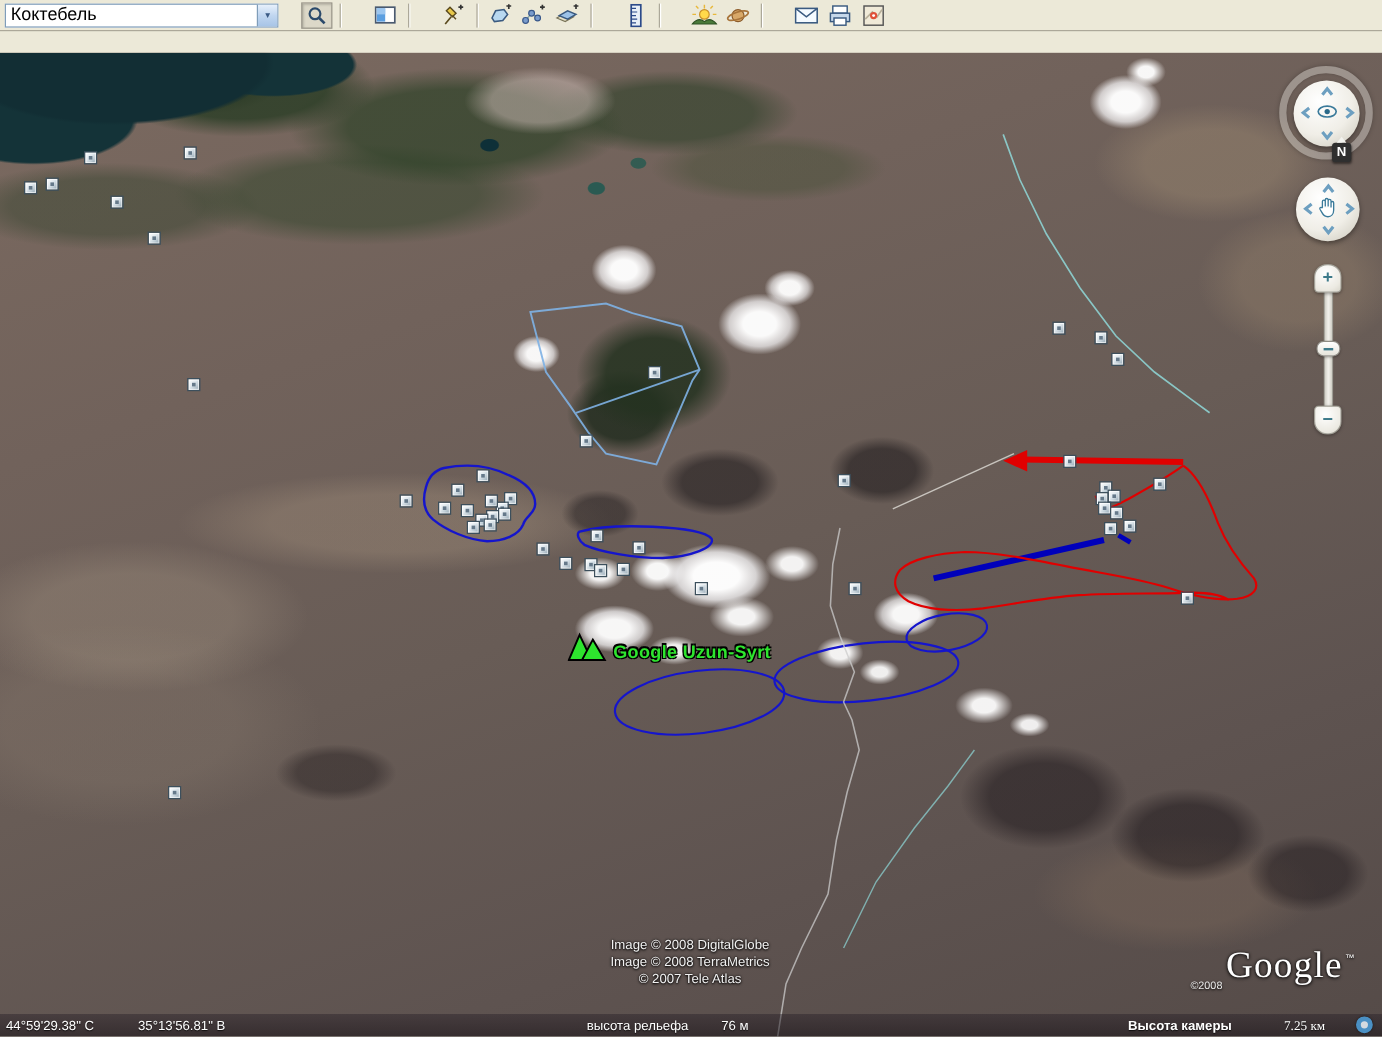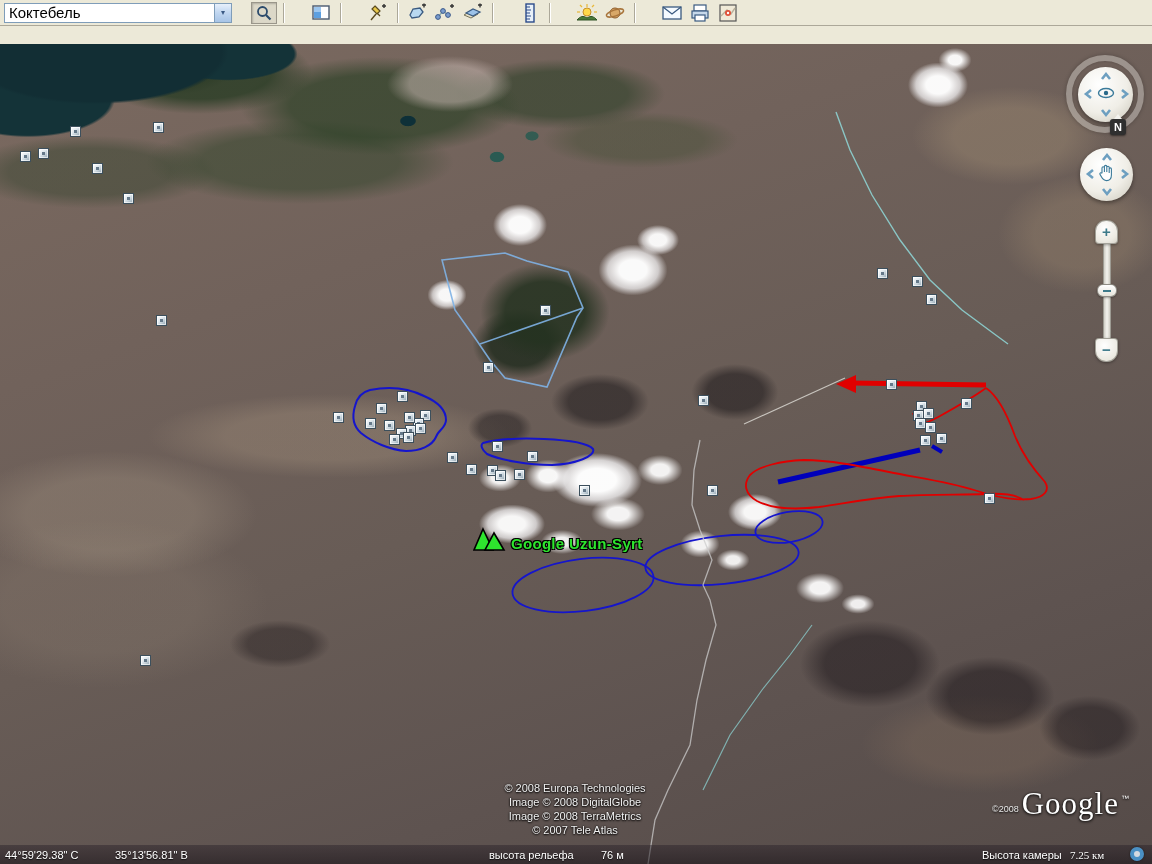--- a/index.html
+++ b/index.html
@@ -83,21 +83,21 @@
 
   
   .placemark { position:absolute; left:473px; top:482px; display:flex; align-items:flex-end; }
   .pm-label { font-size:15px; font-weight:bold; color:#2ee52e; margin-left:4px; letter-spacing:.3px;
     text-shadow:-1px -1px 0 #000, 1px -1px 0 #000, -1px 1px 0 #000, 1px 1px 0 #000; }
 
   
   .copyright { position:absolute; left:380px; top:737px; width:390px; text-align:center; color:#f2f2f2;
     font-size:11px; line-height:14px; text-shadow:0 1px 2px #000, 0 0 2px #000; }
   .glogo { position:absolute; left:992px; top:742px; display:flex; align-items:flex-start; color:#fff; }
-  .glogo-year { font-size:9px; margin-top:18px; color:#e9e9e9; text-shadow:0 1px 2px #000; }
+  .glogo-year { font-size:9px; margin-top:30px; color:#e9e9e9; text-shadow:0 1px 2px #000; }
   .glogo-word { font-family:"Liberation Serif",serif; font-size:31px; letter-spacing:1px; margin-left:3px;
     text-shadow:0 1px 3px rgba(0,0,0,.9), 0 0 2px rgba(0,0,0,.7); }
   .glogo-tm { font-size:8px; margin-top:8px; margin-left:2px; text-shadow:0 1px 2px #000; }
 
   
   .look-ring { position:absolute; left:1066px; top:11px; width:78px; height:78px; border-radius:50%;
     border:6px solid rgba(244,244,238,.35); box-shadow:0 0 4px rgba(0,0,0,.25), inset 0 0 3px rgba(0,0,0,.2); }
   .joy-ball { position:absolute; border-radius:50%;
     background:radial-gradient(circle at 38% 32%, #ffffff, #f0eee7 55%, #d6d3c8 85%, #c4c1b5);
     box-shadow:0 2px 4px rgba(0,0,0,.4); }
@@ -124,21 +124,21 @@
   .zoom-handle::after { content:""; position:absolute; left:5px; top:5px; width:8px; height:2px; background:#3d7a8a; }
 
   
   .statusbar { position:absolute; left:0; bottom:0; width:1152px; height:19px;
     background:linear-gradient(180deg, rgba(40,32,40,.45), rgba(20,14,20,.55));
     color:#fff; font-size:11px; display:flex; align-items:center; text-shadow:0 1px 1px rgba(0,0,0,.8); }
   .sb-lat { position:absolute; left:5px; }
   .sb-lon { position:absolute; left:115px; }
   .sb-elev-l { position:absolute; left:489px; }
   .sb-elev-v { position:absolute; left:601px; }
-  .sb-cam-l { position:absolute; left:982px; }
+  .sb-cam-l { position:absolute; left:940px;font-weight:bold; }
   .sb-cam-v { position:absolute; left:1070px;font-family:Liberation Serif, serif; }
   .stream { position:absolute; right:8px; top:2px; width:14px; height:14px; border-radius:50%;
     border:4px solid #4a90c4; background:rgba(240,248,255,.85); box-shadow:0 0 2px rgba(0,0,0,.6); }
 
   .icon-svg { display:block; }
 </style>
 </head>
 <body>
 
 <div class="window">
@@ -349,21 +349,20 @@
 
     <div class="placemark">
       <svg width="34" height="26" viewBox="0 0 34 26">
           <path d="M10 3 L20 24 L1 24 Z" fill="#2ee52e" stroke="#000" stroke-width="1.6"></path>
           <path d="M21 7 L31 24 L12 24 Z" fill="#2ee52e" stroke="#000" stroke-width="1.6"></path>
         </svg>
       <span class="pm-label">Google Uzun-Syrt</span>
     </div>
 
     <div class="copyright">
-      <div>© 2008 Europa Technologies</div>
       <div>Image © 2008 DigitalGlobe</div>
       <div>Image © 2008 TerraMetrics</div>
       <div>© 2007 Tele Atlas</div>
     </div>
 
     <div class="glogo">
       <span class="glogo-year">©2008</span>
       <span class="glogo-word">Google</span>
       <span class="glogo-tm">™</span>
     </div>

